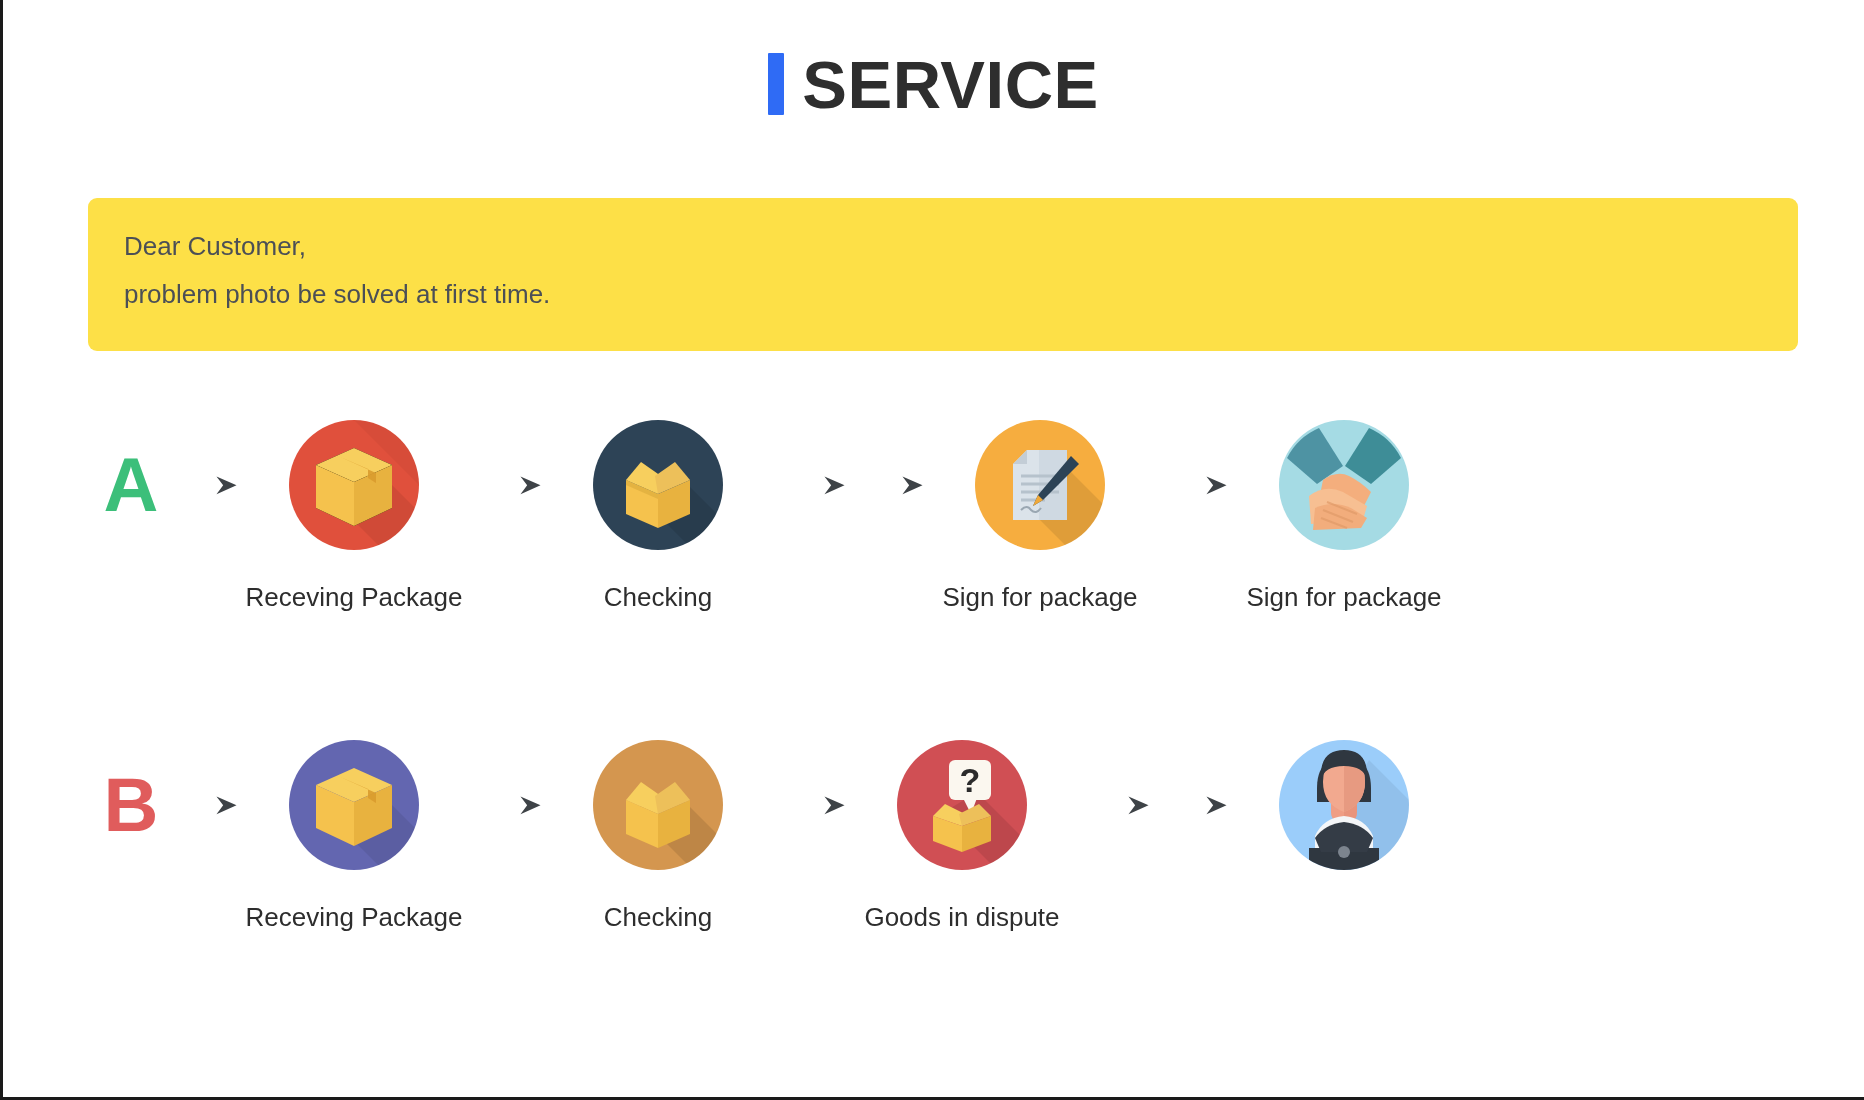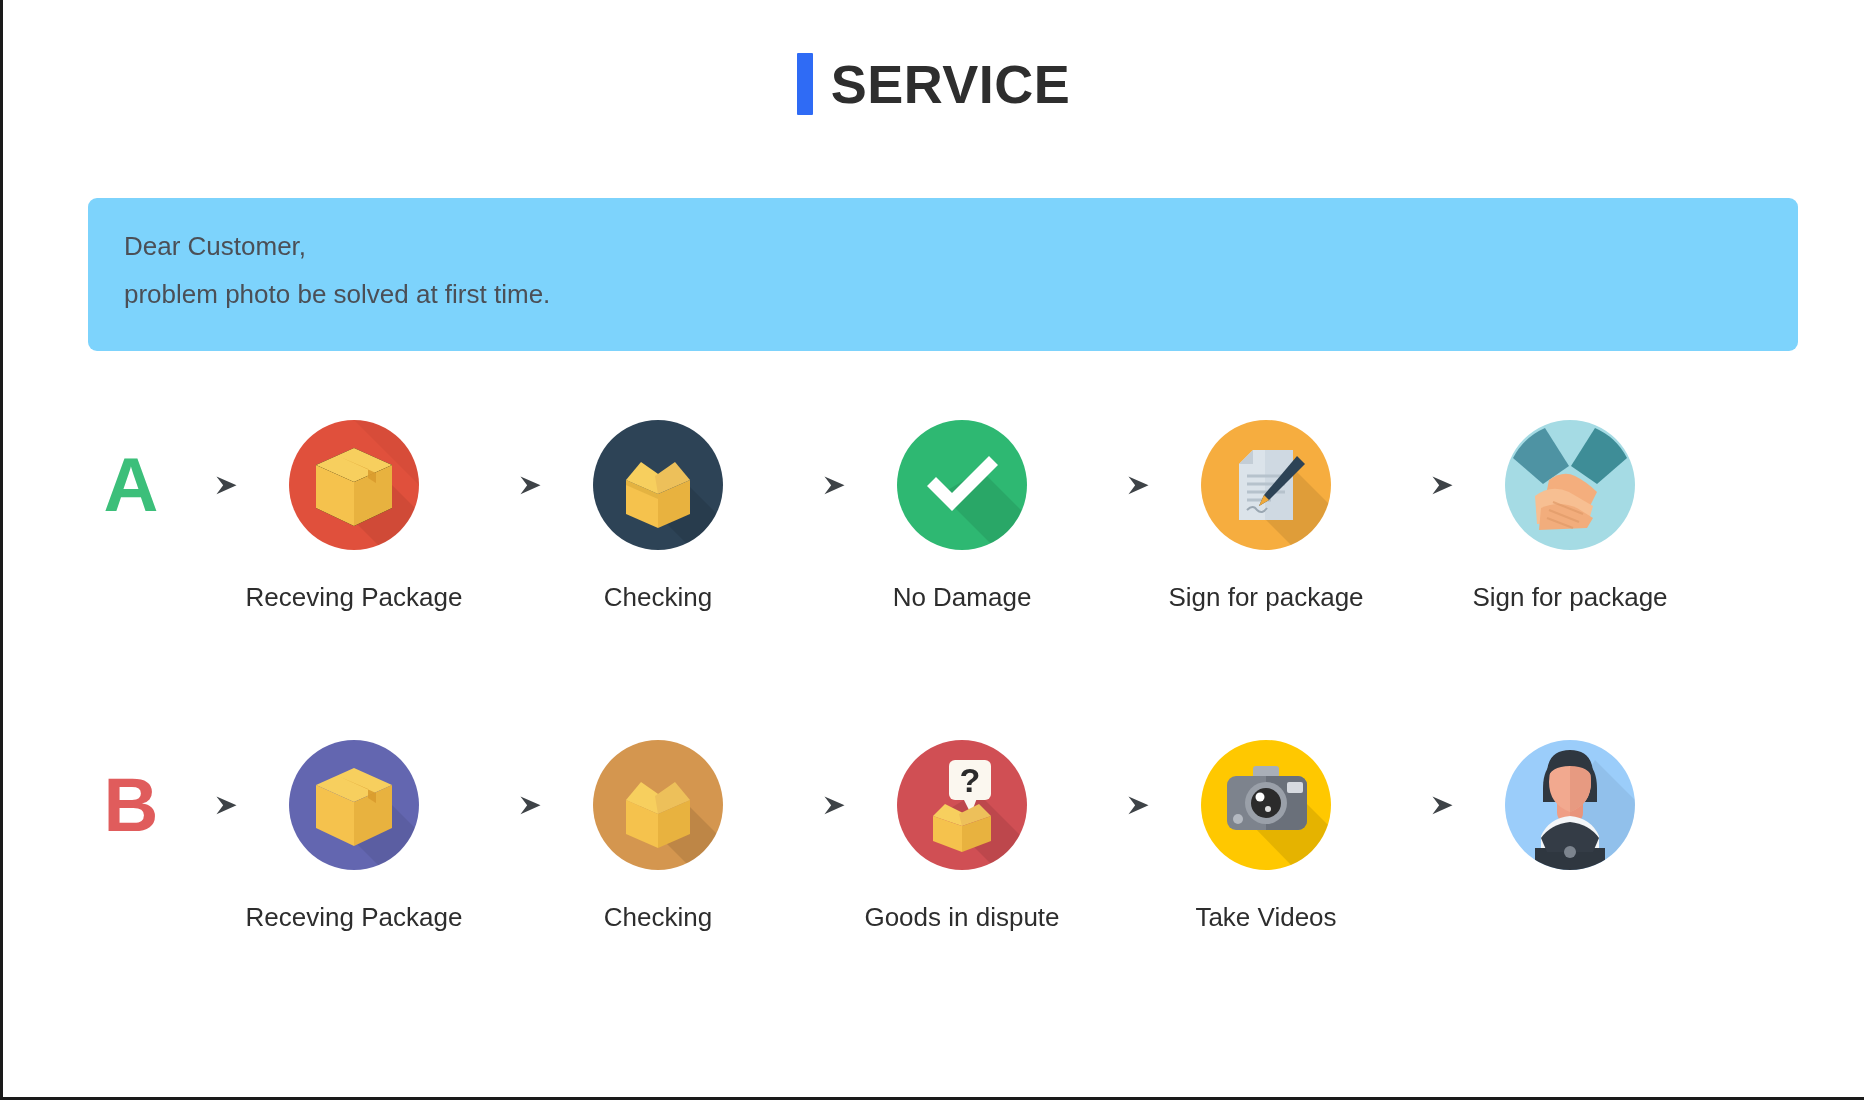--- a/index.html
+++ b/index.html
@@ -31,21 +31,21 @@
     height: 120px;
   }
   .title-bar {
     width: 16px;
     height: 62px;
     background: #2f6bf5;
     border-radius: 1px;
     flex: none;
   }
   .title-text {
-    font-size: 54px;
+    font-size: 67px;
     font-weight: bold;
     color: #2e2e2e;
     letter-spacing: 0.5px;
     line-height: 1;
   }
 
   
   .notice {
     position: absolute;
     left: 85px;
@@ -125,21 +125,21 @@
 </head>
 <body>
 
 <div id="page">
 
   <div class="title-row">
     <div class="title-bar" style="background: rgb(47, 107, 245);"></div>
     <div class="title-text">SERVICE</div>
   </div>
 
-  <div class="notice" style="background: #7dd3fc;">
+  <div class="notice" style="background: #fde047;">
     <div class="notice-line">Dear Customer,</div>
     <div class="notice-line">problem photo be solved at first time.</div>
   </div>
 
   <div class="flow flow-a">
     <div class="letter" style="color: rgb(60, 191, 122);">A</div>
 
     <div class="arrow">
       <svg viewBox="0 0 70 24">
           <defs>
@@ -189,29 +189,20 @@
       <div class="step-label">Checking</div>
     </div>
 
     <div class="arrow">
       <svg viewBox="0 0 70 24">
           <path d="M0 12 H52" stroke="url(#ag1)" stroke-width="4" fill="none"></path>
           <path d="M48 4 L66 12 L48 20 L54 12 Z" fill="#3e4347"></path>
         </svg>
     </div>
 
-    <div class="step step-a">
-      <div class="icon-circle" style="background:#2eb872">
-        <svg viewBox="0 0 130 130">
-          <path d="M84 50 L130 96 A65 65 0 0 1 96 126 L44 74 Z" fill="#000" opacity="0.09"></path>
-          <path d="M30 66 L39 57 L55 73 L92 36 L101 45 L55 91 Z" fill="#ffffff"></path>
-        </svg>
-      </div>
-      <div class="step-label">No Damage</div>
-    </div>
 
     <div class="arrow">
       <svg viewBox="0 0 70 24">
           <path d="M0 12 H52" stroke="url(#ag1)" stroke-width="4" fill="none"></path>
           <path d="M48 4 L66 12 L48 20 L54 12 Z" fill="#3e4347"></path>
         </svg>
     </div>
 
     <div class="step step-a">
       <div class="icon-circle" style="background:#f6ad3f">
@@ -326,37 +317,20 @@
       <div class="step-label">Goods in dispute</div>
     </div>
 
     <div class="arrow">
       <svg viewBox="0 0 70 24">
           <path d="M0 12 H52" stroke="url(#ag1)" stroke-width="4" fill="none"></path>
           <path d="M48 4 L66 12 L48 20 L54 12 Z" fill="#3e4347"></path>
         </svg>
     </div>
 
-    <div class="step">
-      <div class="icon-circle" style="background:#ffc800">
-        <svg viewBox="0 0 130 130">
-          <path d="M84 42 L130 88 A65 65 0 0 1 92 127 L46 80 Z" fill="#000" opacity="0.10"></path>
-          <rect x="52" y="26" width="26" height="12" rx="3" fill="#a9afb8"></rect>
-          <rect x="26" y="36" width="80" height="54" rx="9" fill="#7d838d"></rect>
-          <path d="M65 36 H97 a9 9 0 0 1 9 9 v36 a9 9 0 0 1 -9 9 H65 Z" fill="#6a707a"></path>
-          <rect x="86" y="42" width="16" height="11" rx="2" fill="#d6dae0"></rect>
-          <circle cx="65" cy="63" r="21" fill="#9aa0a9"></circle>
-          <circle cx="65" cy="63" r="15" fill="#2b2b2b"></circle>
-          <circle cx="59" cy="57" r="4.5" fill="#ffffff"></circle>
-          <circle cx="67" cy="69" r="3" fill="#ffffff" opacity="0.85"></circle>
-          <circle cx="37" cy="79" r="5" fill="#b4b9c1"></circle>
-        </svg>
-      </div>
-      <div class="step-label">Take Videos</div>
-    </div>
 
     <div class="arrow">
       <svg viewBox="0 0 70 24">
           <path d="M0 12 H52" stroke="url(#ag1)" stroke-width="4" fill="none"></path>
           <path d="M48 4 L66 12 L48 20 L54 12 Z" fill="#3e4347"></path>
         </svg>
     </div>
 
     <div class="step">
       <div class="icon-circle" style="background:#9bcdfa">

